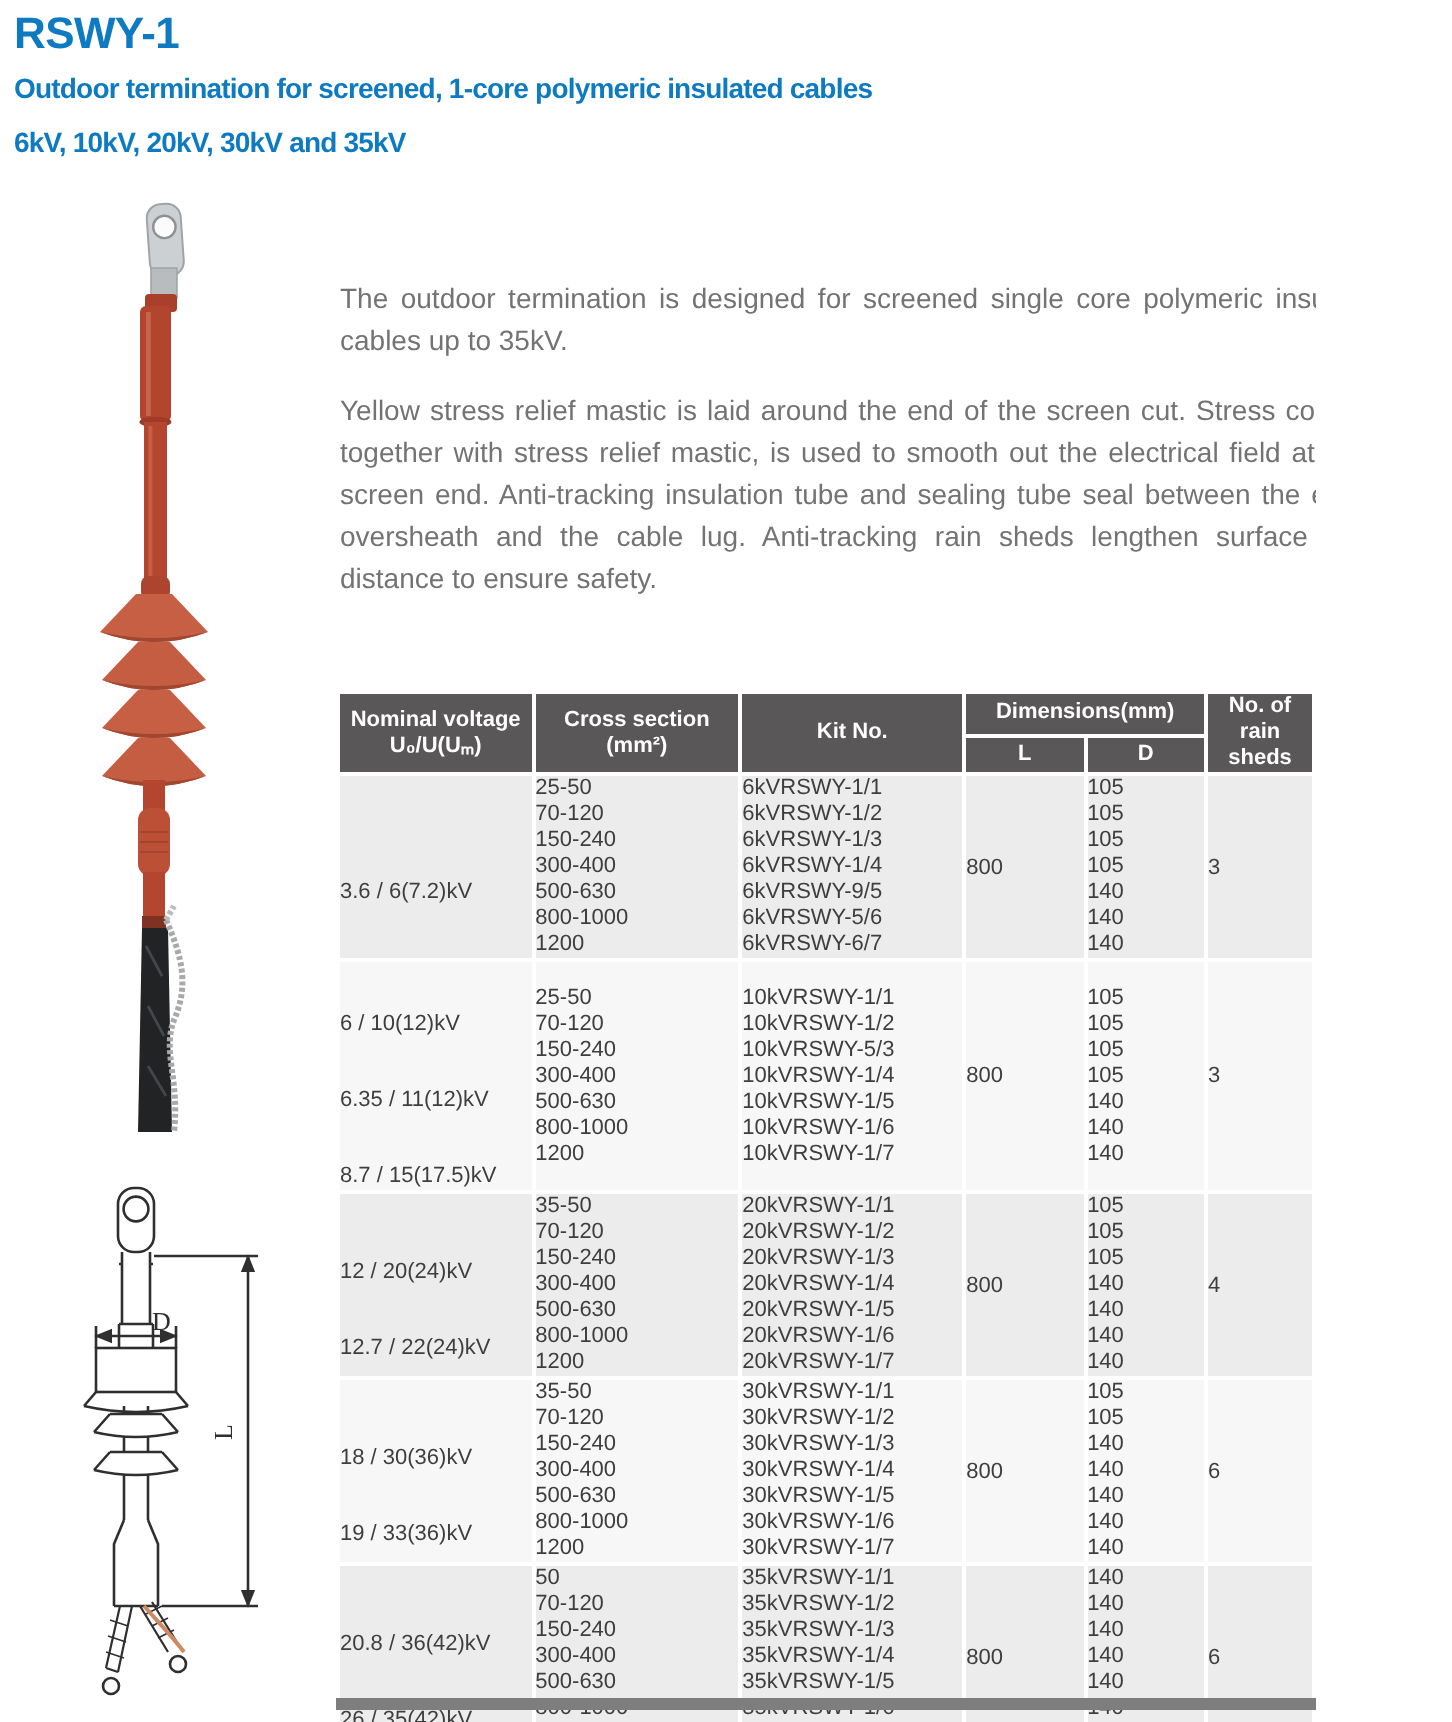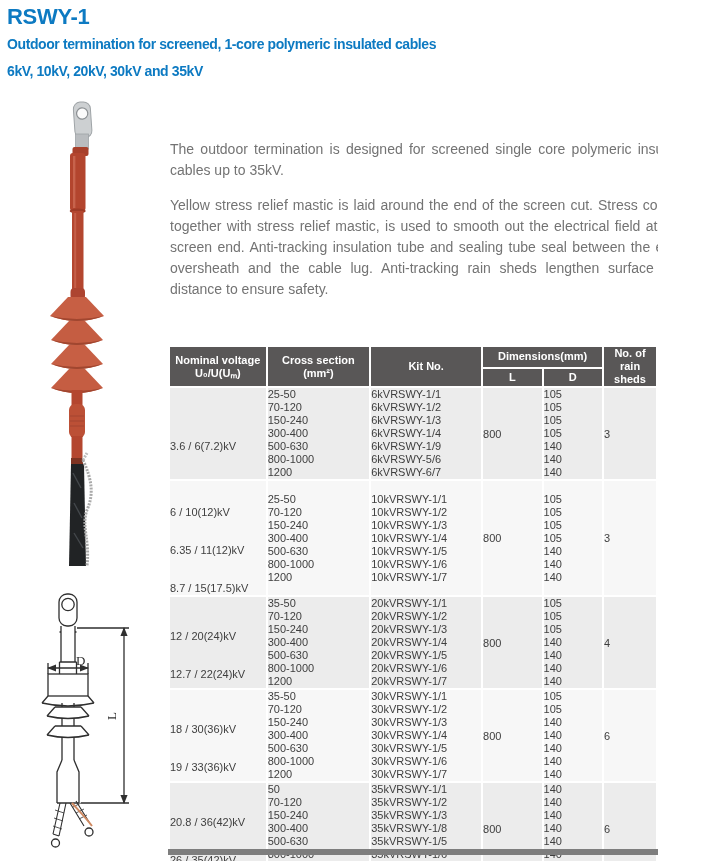--- a/index.html
+++ b/index.html
@@ -188,21 +188,21 @@
               <div class="rline">300-400</div>
               <div class="rline">500-630</div>
               <div class="rline">800-1000</div>
               <div class="rline">1200</div>
             </td>
             <td class="cell ">
               <div class="rline">6kVRSWY-1/1</div>
               <div class="rline">6kVRSWY-1/2</div>
               <div class="rline">6kVRSWY-1/3</div>
               <div class="rline">6kVRSWY-1/4</div>
-              <div class="rline">6kVRSWY-1/9</div>
+              <div class="rline">6kVRSWY-9/5</div>
               <div class="rline">6kVRSWY-5/6</div>
               <div class="rline">6kVRSWY-6/7</div>
             </td>
             <td class="cell ">800</td>
             <td class="cell ">
               <div class="rline">105</div>
               <div class="rline">105</div>
               <div class="rline">105</div>
               <div class="rline">105</div>
               <div class="rline">140</div>
@@ -222,21 +222,21 @@
               <div class="rline">70-120</div>
               <div class="rline">150-240</div>
               <div class="rline">300-400</div>
               <div class="rline">500-630</div>
               <div class="rline">800-1000</div>
               <div class="rline">1200</div>
             </td>
             <td class="cell ">
               <div class="rline">10kVRSWY-1/1</div>
               <div class="rline">10kVRSWY-1/2</div>
-              <div class="rline">10kVRSWY-1/3</div>
+              <div class="rline">10kVRSWY-5/3</div>
               <div class="rline">10kVRSWY-1/4</div>
               <div class="rline">10kVRSWY-1/5</div>
               <div class="rline">10kVRSWY-1/6</div>
               <div class="rline">10kVRSWY-1/7</div>
             </td>
             <td class="cell ">800</td>
             <td class="cell ">
               <div class="rline">105</div>
               <div class="rline">105</div>
               <div class="rline">105</div>
@@ -328,21 +328,21 @@
               <div class="rline">150-240</div>
               <div class="rline">300-400</div>
               <div class="rline">500-630</div>
               <div class="rline">800-1000</div>
               <div class="rline">1200</div>
             </td>
             <td class="cell ">
               <div class="rline">35kVRSWY-1/1</div>
               <div class="rline">35kVRSWY-1/2</div>
               <div class="rline">35kVRSWY-1/3</div>
-              <div class="rline">35kVRSWY-1/8</div>
+              <div class="rline">35kVRSWY-1/4</div>
               <div class="rline">35kVRSWY-1/5</div>
               <div class="rline">35kVRSWY-1/6</div>
               <div class="rline">35kVRSWY-1/7</div>
             </td>
             <td class="cell ">800</td>
             <td class="cell ">
               <div class="rline">140</div>
               <div class="rline">140</div>
               <div class="rline">140</div>
               <div class="rline">140</div>

